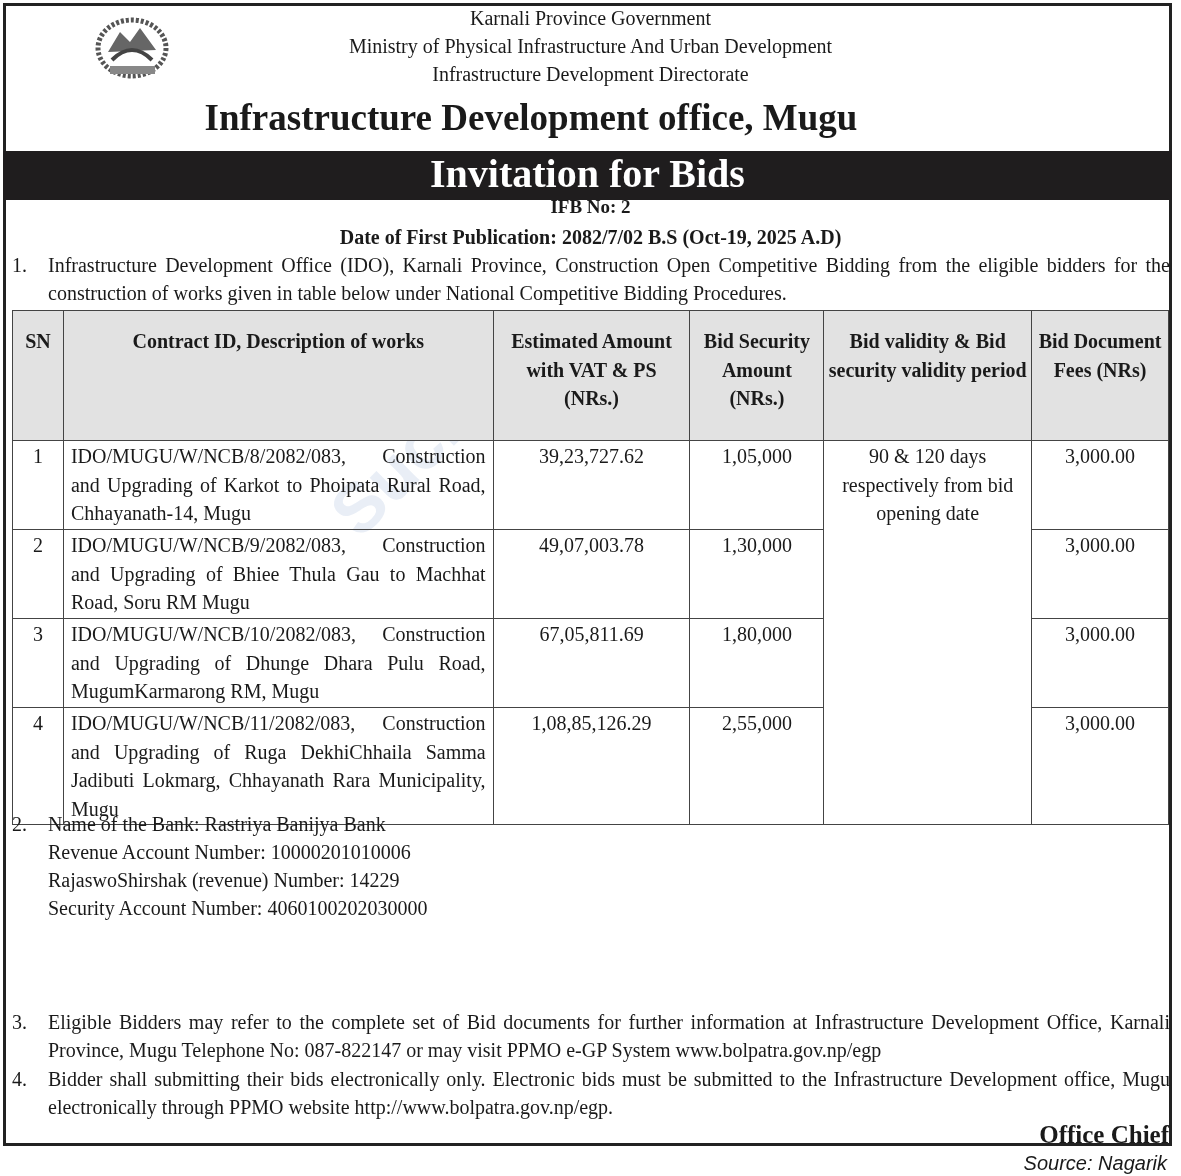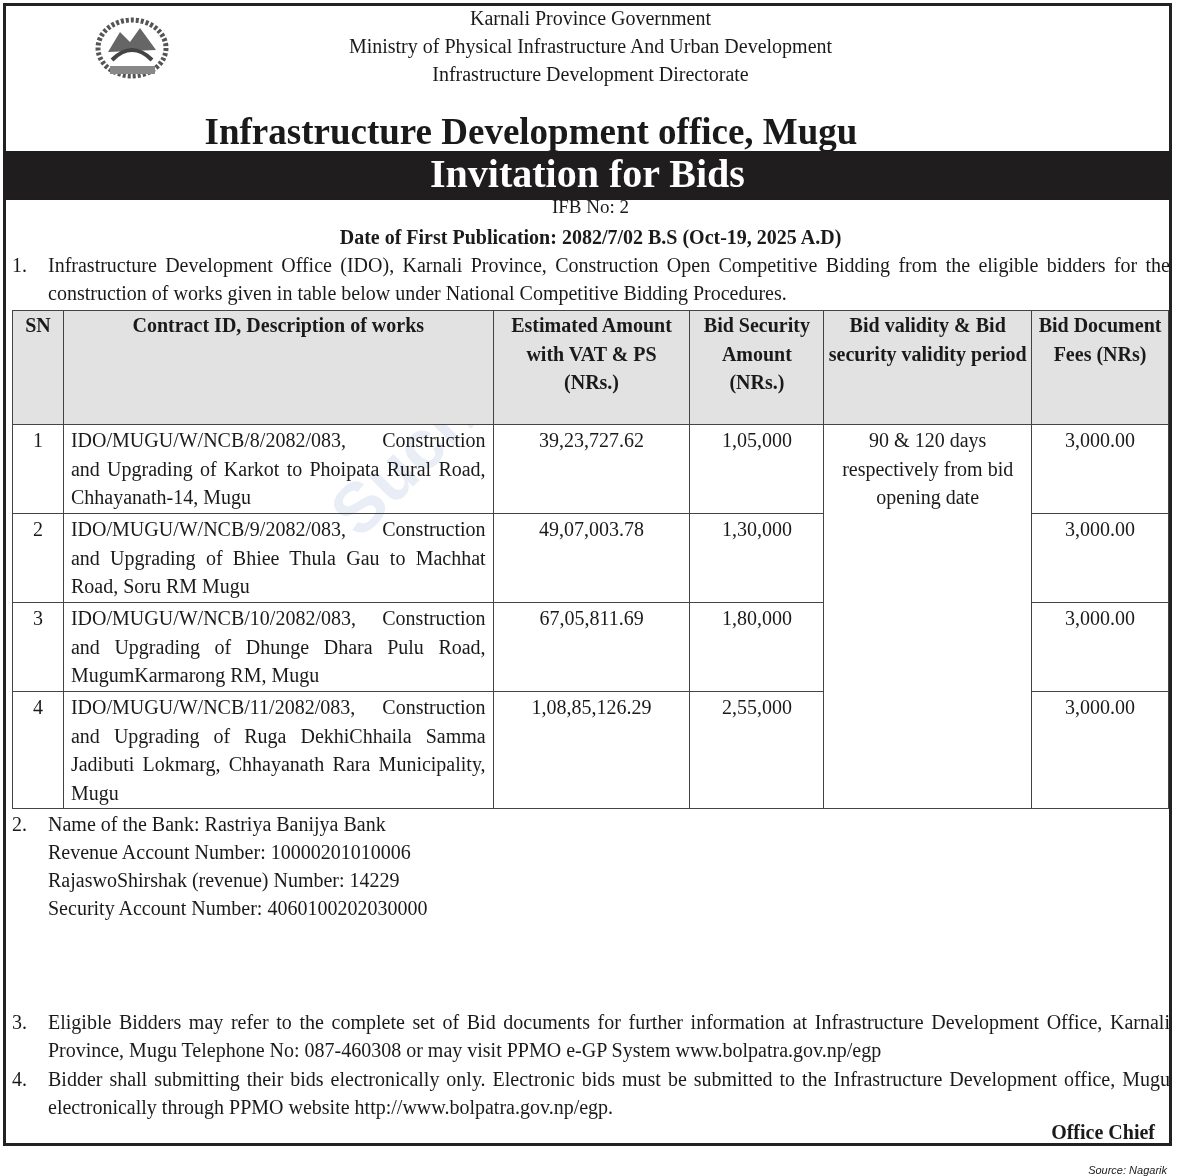--- a/index.html
+++ b/index.html
@@ -2,40 +2,40 @@
 <html><head>
 <meta charset="utf-8">
 <style>
   html, body { margin:0; padding:0; background:#ffffff; }
   body { width:1181px; height:1176px; position:relative; overflow:hidden;
          font-family:"Liberation Serif", "DejaVu Serif", serif; color:#1a1a1a; }
   .frame { position:absolute; left:3px; top:3px; width:1169px; height:1143px;
            border:3px solid #222; box-sizing:border-box; }
   .emblem { position:absolute; left:90px; top:10px; width:85px; height:70px; }
   .hdr-line { position:absolute; left:0; width:1181px; text-align:center; font-size:20px; line-height:28px; }
-  .title { position:absolute; left:0; width:1062px; top:108px; text-align:center;
+  .title { position:absolute; left:0; width:1062px; top:94px; text-align:center;
            font-size:37px; font-weight:bold; line-height:48px; }
   .banner { position:absolute; left:3px; top:151px; width:1169px; height:49px; background:#1f1d1e;
             color:#fff; text-align:center; font-size:40px; font-weight:bold; line-height:46px; }
-  .ifb { position:absolute; left:0; width:1181px; top:196px; text-align:center; font-weight:normal;
+  .ifb { position:absolute; left:0; width:1181px; top:196px; text-align:center; font-weight:bold;
          font-size:19px; line-height:22px; }
   .pubdate { position:absolute; left:0; width:1181px; top:225px; text-align:center; font-weight:bold;
              font-size:20px; line-height:24px; }
   .para { position:absolute; left:12px; width:1158px; font-size:20px; line-height:28px; }
   .para .num { position:absolute; left:0; top:0; }
   .para .txt { margin-left:36px; text-align:justify; }
   table.bids { position:absolute; left:12px; top:310px; width:1157px; border-collapse:collapse;
                font-size:20px; line-height:28.5px; }
   table.bids th, table.bids td { border:1.5px solid #444; vertical-align:top; padding:1px 4px; }
-  table.bids th { background:#e2e2e2; font-weight:bold; text-align:center; padding-top:0; height:112px; }
+  table.bids th { background:#e2e2e2; font-weight:bold; text-align:center; padding-top:16px; height:112px; }
   table.bids td.c { text-align:center; }
   table.bids td.desc { text-align:justify; padding-left:7px; padding-right:7px; }
-  .sig { position:absolute; right:26px; top:1121px; font-weight:bold; font-size:20px;font-family:Liberation Serif, serif; }
+  .sig { position:absolute; right:12px; top:1121px; font-weight:bold; font-size:25px;font-family:Liberation Serif, serif; }
   .source { position:absolute; right:14px; top:1152px; font-family:"Liberation Sans", sans-serif;
-            font-style:italic; font-size:11px;margin-top:12px; }
+            font-style:italic; font-size:20px; }
   .info-line { display:block; }
   .wm { position:absolute; color:rgba(120,150,200,0.16); font-family:"Liberation Sans", sans-serif;
         font-weight:bold; font-size:70px; transform:rotate(-45deg); pointer-events:none; }
 </style>
 </head>
 <body>
 
 <div class="frame"></div>
 
 <div class="wm" style="left:300px;top:380px;">Suchana</div>
@@ -115,21 +115,21 @@
   <div class="txt">
     <span class="info-line">Name of the Bank: Rastriya Banijya Bank</span>
     <span class="info-line">Revenue Account Number: 10000201010006</span>
     <span class="info-line">RajaswoShirshak (revenue) Number: 14229</span>
     <span class="info-line">Security Account Number: 4060100202030000</span>
   </div>
 </div>
 
 <div class="para" style="top:1008px;">
   <span class="num">3.</span>
-  <div class="txt">Eligible Bidders may refer to the complete set of Bid documents for further information at Infrastructure Development Office, Karnali  Province, Mugu  Telephone No: 087-460308 or may visit PPMO e-GP System     www.bolpatra.gov.np/egp</div>
+  <div class="txt">Eligible Bidders may refer to the complete set of Bid documents for further information at Infrastructure Development Office, Karnali  Province, Mugu  Telephone No: 087-822147 or may visit PPMO e-GP System     www.bolpatra.gov.np/egp</div>
 </div>
 
 <div class="para" style="top:1065px;">
   <span class="num">4.</span>
   <div class="txt">Bidder shall submitting their bids electronically only. Electronic bids must be submitted to the Infrastructure Development office, Mugu electronically through PPMO website http://www.bolpatra.gov.np/egp.</div>
 </div>
 
 <div class="sig">Office Chief</div>
 <div class="source">Source: Nagarik</div>
 

